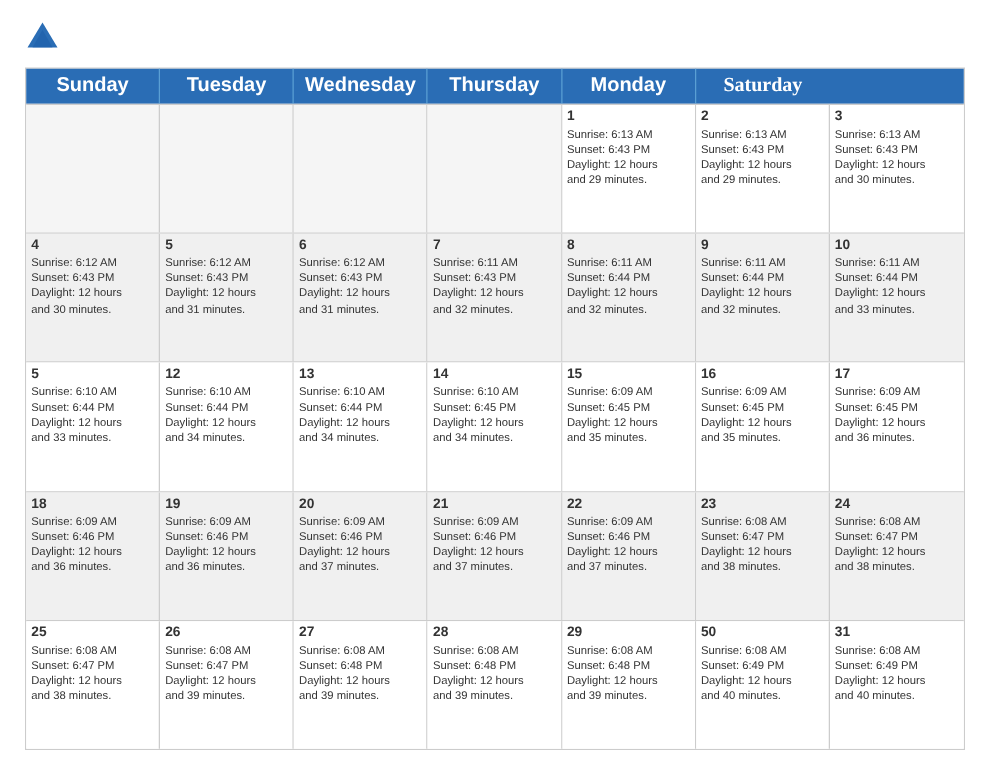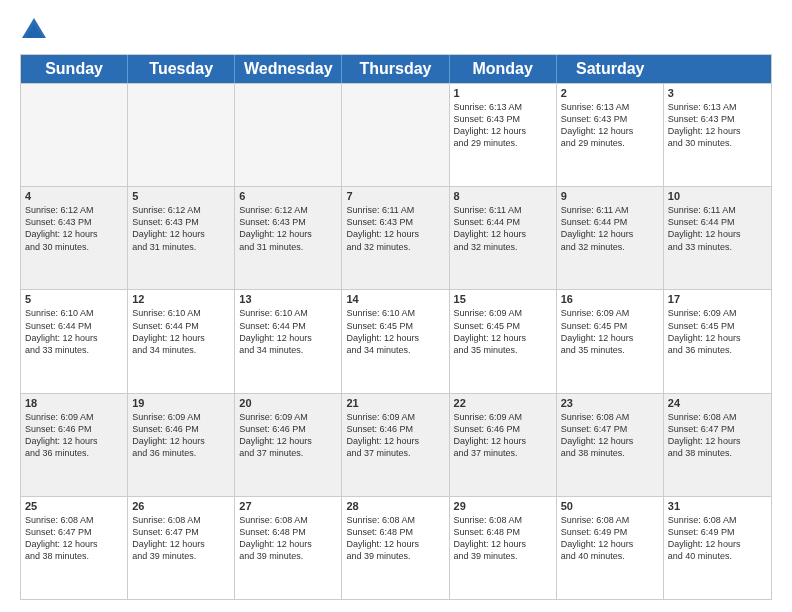--- a/index.html
+++ b/index.html
@@ -73,20 +73,21 @@
     .cal-header-cell {
       color: #fff;
       font-size: 16px;
       font-weight: bold;
       text-align: center;
       padding: 5px 2px;
       border-right: 1px solid #5a9fd4;
     }
     .cal-header-cell:last-child {
       border-right: none;
+      font-family: Liberation Serif, serif;
     }
     .cal-body {
       flex: 1;
       display: flex;
       flex-direction: column;
     }
     .cal-row {
       display: grid;
       grid-template-columns: repeat(7, 1fr);
       flex: 1;

